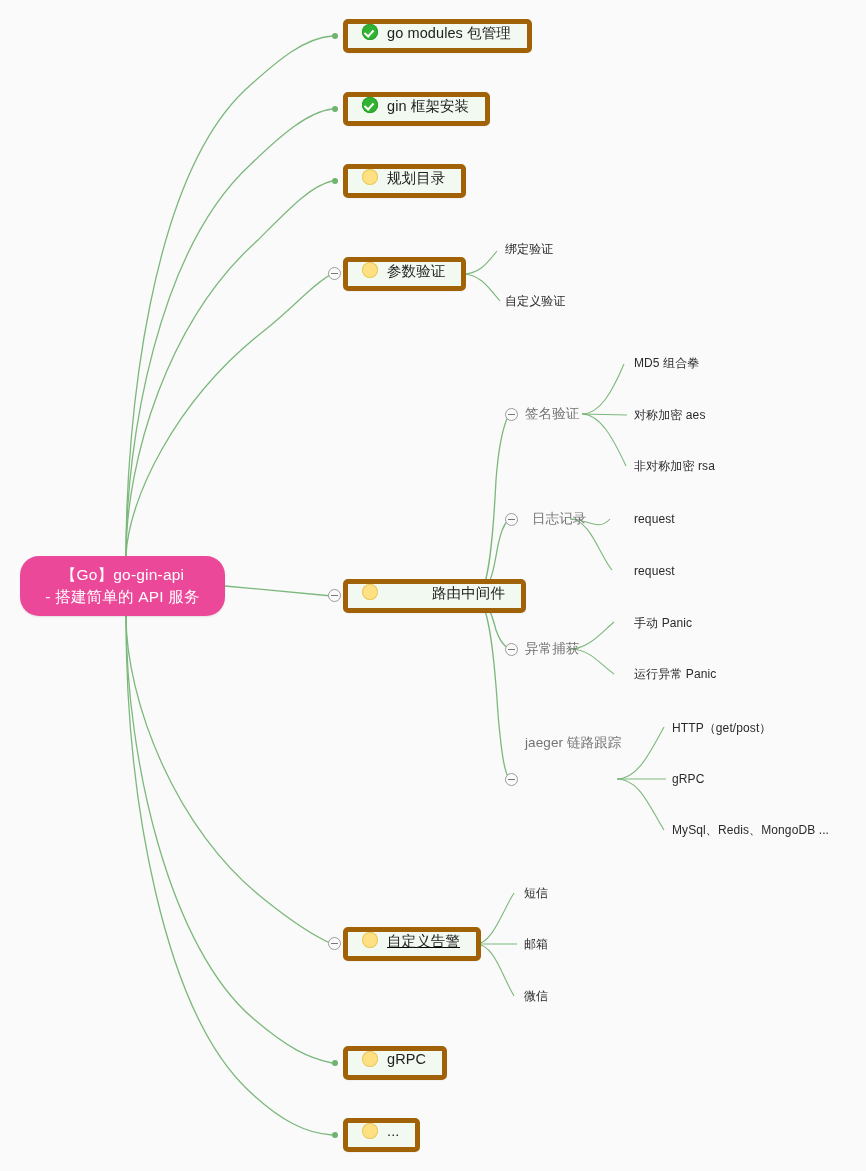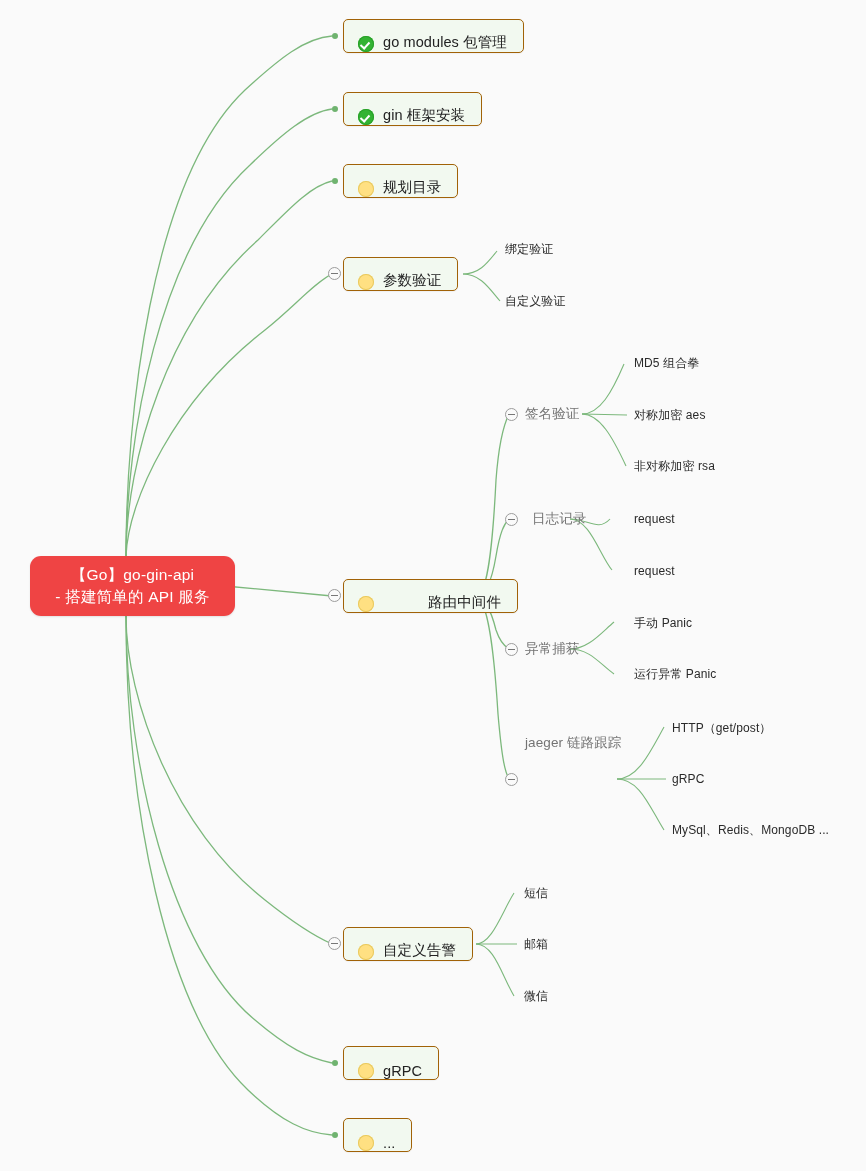--- a/index.html
+++ b/index.html
@@ -42,47 +42,46 @@
     stroke-width: 1.1;
   }
 
   
   .root-node {
     position: absolute;
     left: 20px;
     top: 556px;
     width: 205px;
     height: 60px;
-    background: #ef4444;
-    border-radius: 11px;
+    background: #ec4899;
+    border-radius: 19px;
     display: flex;
     flex-direction: column;
     align-items: center;
     justify-content: center;
     box-sizing: border-box;
     box-shadow: 0 1px 2px rgba(0,0,0,0.10);
-    margin-left: 10px;
   }
   .root-line {
     color: #ffffff;
     font-size: 15.5px;
     line-height: 22px;
     white-space: nowrap;
     letter-spacing: 0.2px;
   }
 
   
   .node-box {
     position: absolute;
     background: #f2f9f0;
-    border: 1px solid #a16207;
+    border: 5px solid #a16207;
     border-radius: 5px;
     height: 34px;
     display: flex;
-    align-items: flex-end;
+    align-items: flex-start;
     padding: 0 16px 0 14px;
     box-sizing: border-box;
     box-shadow: 0 1px 1px rgba(0,0,0,0.04);
   }
   .node-box .node-label {
     font-size: 14.5px;
     color: #222222;
     white-space: nowrap;
     letter-spacing: 0.1px;
   }
@@ -237,21 +236,21 @@
     <span class="node-label">参数验证</span>
   </div>
   <div class="toggle" style="left:328px; top:267px;"></div>
 
   <div class="node-box" style="left:343px; top:579px;gap:45px;">
     <span class="icon-badge pending"></span>
     <span class="node-label">路由中间件</span>
   </div>
   <div class="toggle" style="left:328px; top:589px;"></div>
 
-  <div class="node-box" style="left:343px; top:927px;">
+  <div class="node-box" style="left:343px; top:927px;text-decoration:underline;">
     <span class="icon-badge pending"></span>
     <span class="node-label">自定义告警</span>
   </div>
   <div class="toggle" style="left:328px; top:937px;"></div>
 
   <div class="node-box" style="left:343px; top:1046px;">
     <span class="icon-badge pending"></span>
     <span class="node-label">gRPC</span>
   </div>
   <div class="dot" style="left:332px; top:1060px;"></div>

